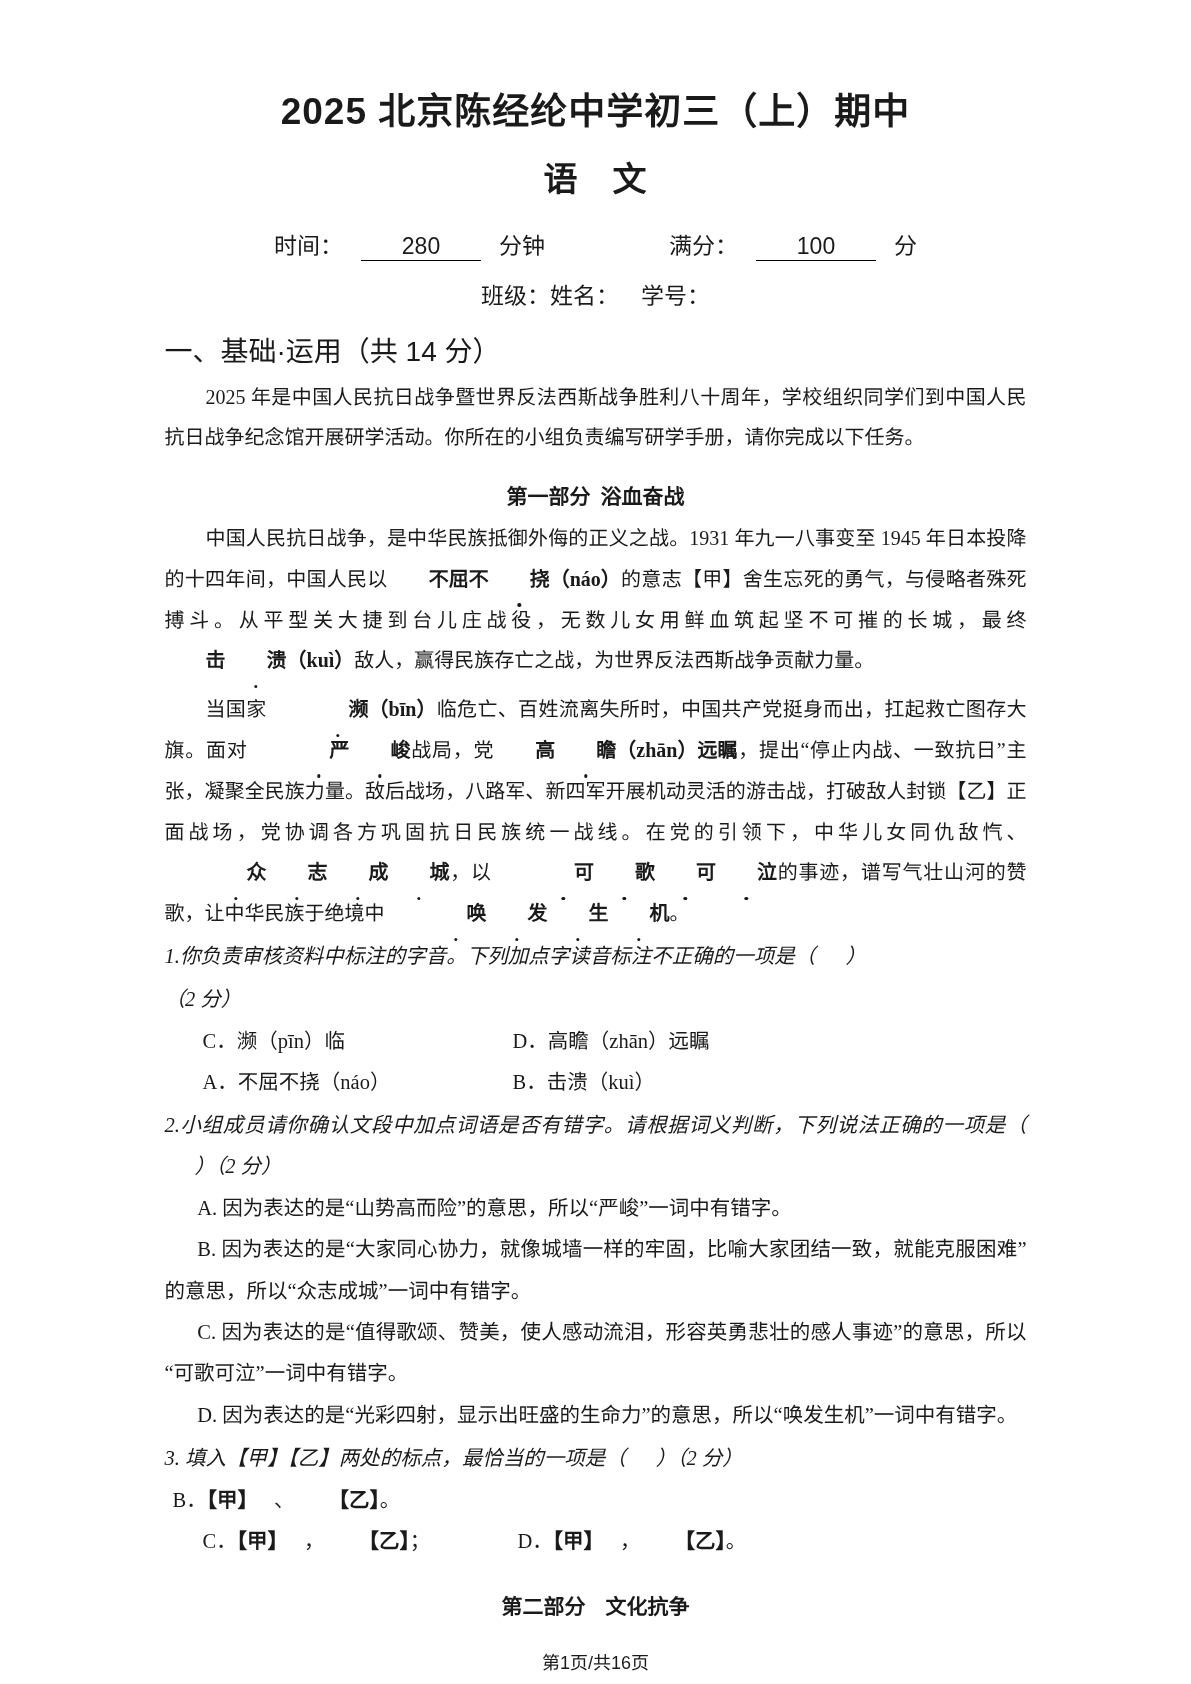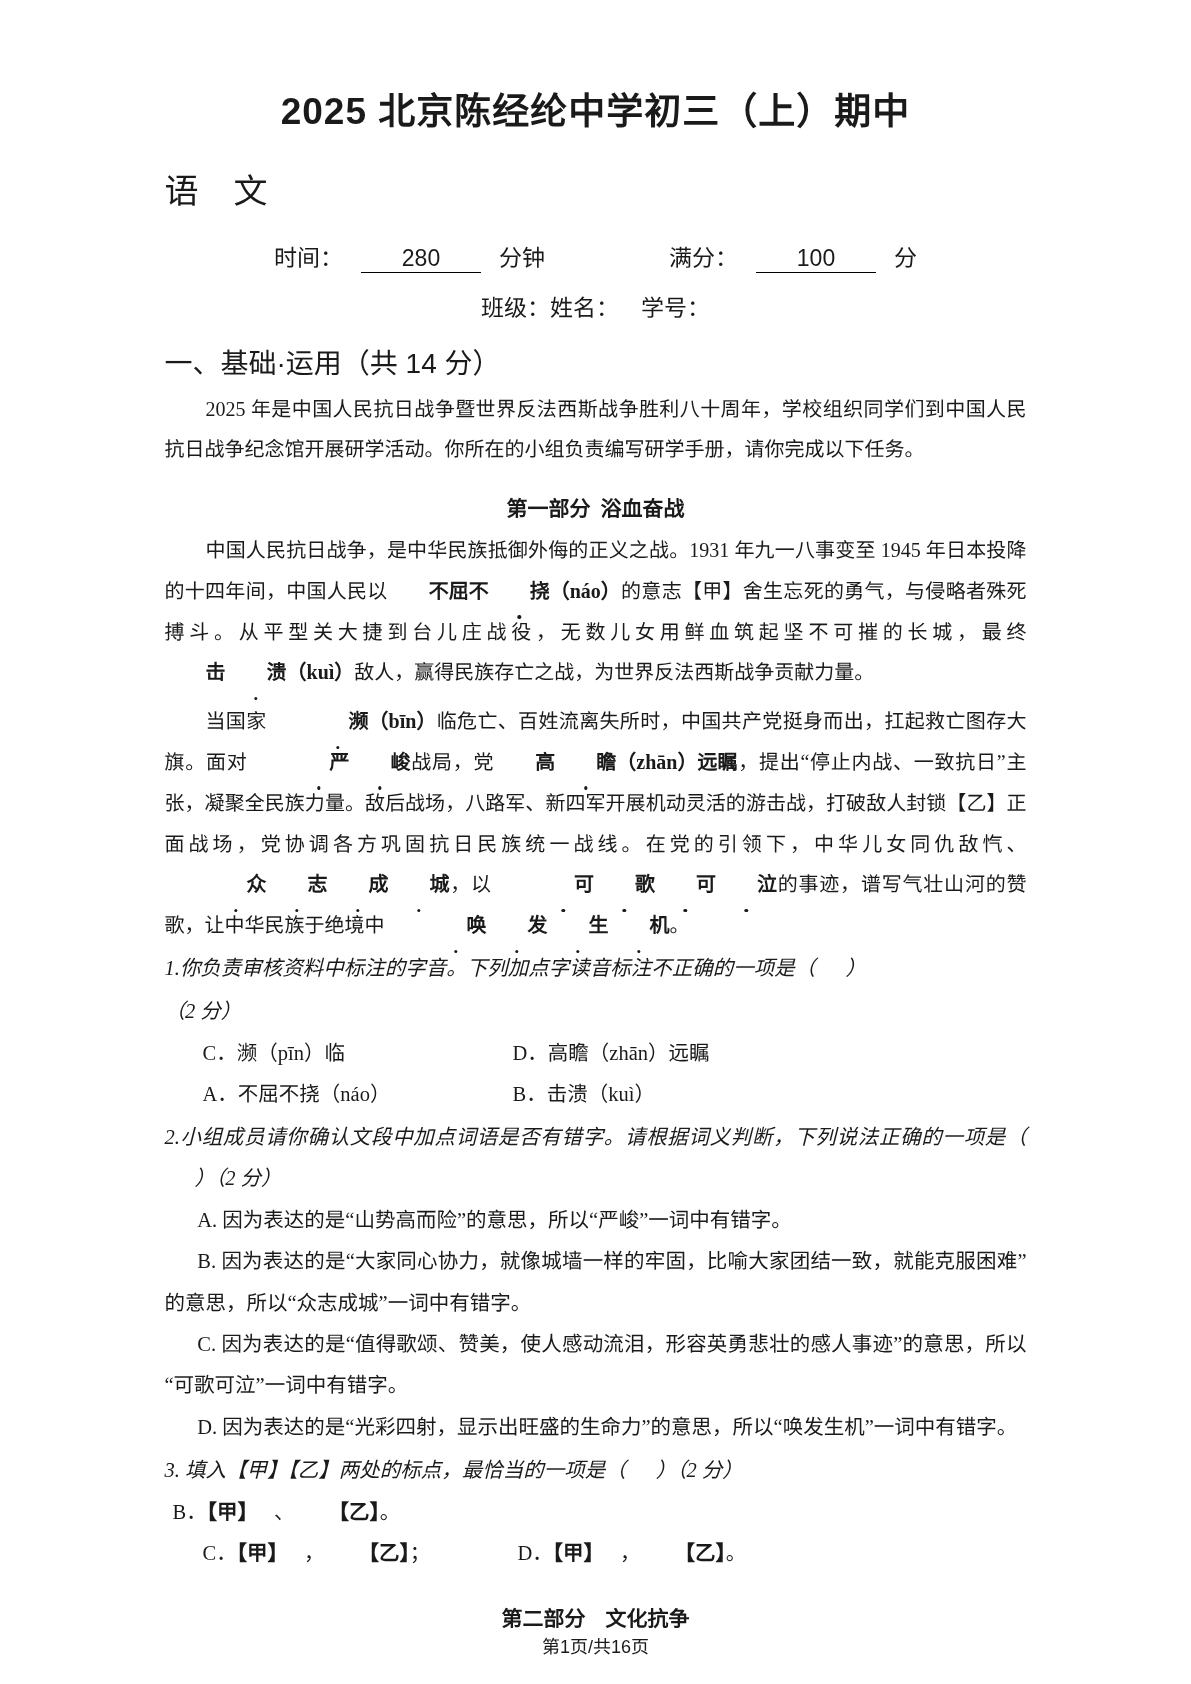--- a/index.html
+++ b/index.html
@@ -27,25 +27,25 @@
   .doc-title {
     text-align: center;
     font-size: 37px;
     font-weight: 700;
     letter-spacing: 1px;
     line-height: 1.5;
     margin: 22px 0 0 0;
     font-family: "Liberation Sans", "DejaVu Sans", sans-serif;
   }
   .doc-subject {
-    text-align: left;
+    text-align: center;
     font-size: 34px;
-    font-weight: 400;
+    font-weight: 700;
     letter-spacing: 1px;
-    margin: 24px 0 0 0;
+    margin: 12px 0 0 0;
     font-family: "Liberation Sans", "DejaVu Sans", sans-serif;
   }
   .doc-subject .gap { display: inline-block; width: 34px; }
 
   .meta-row {
     display: flex;
     justify-content: center;
     align-items: flex-end;
     font-size: 23px;
     margin-top: 26px;
@@ -156,21 +156,21 @@
   .opt-punc .cell-b { padding-left: 8px; }
   .opt-punc .brk { font-weight: 700; }
   .opt-punc .gap1 { display: inline-block; width: 34px; }
   .opt-punc .gap2 { display: inline-block; width: 16px; }
 
   
   .footer {
     position: absolute;
     left: 0;
     right: 0;
-    bottom: 26px;
+    bottom: 10px;
     text-align: center;
     font-size: 18px;
     font-family: "Liberation Sans", "DejaVu Sans", sans-serif;
   }
 </style>
 </head>
 <body>
 
 <div class="page">
 

